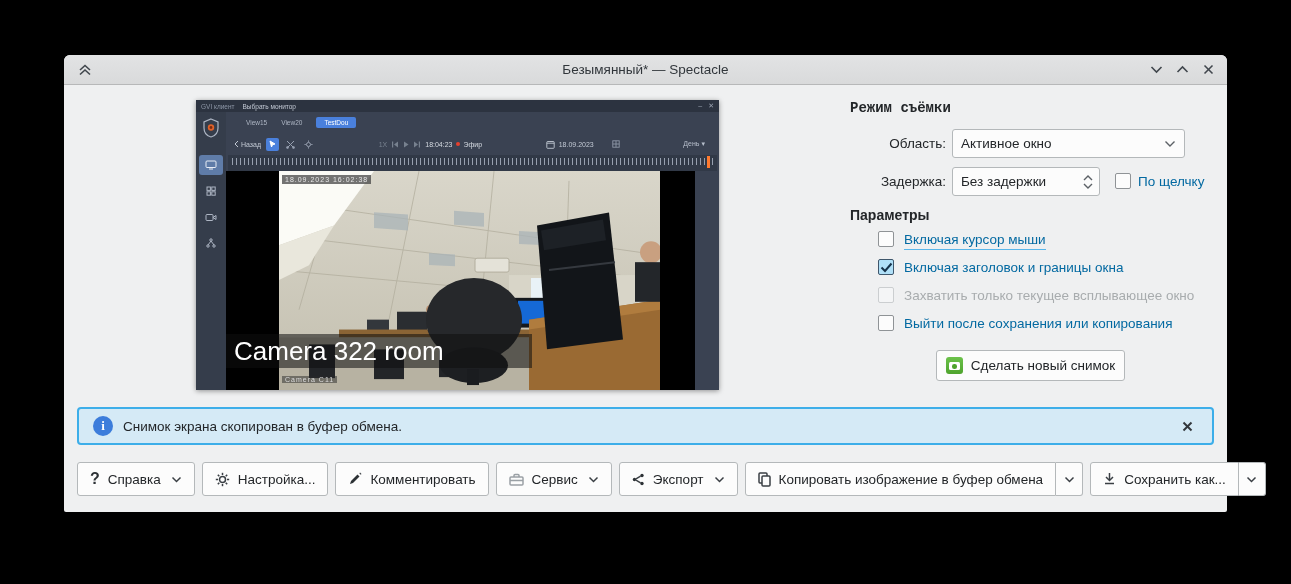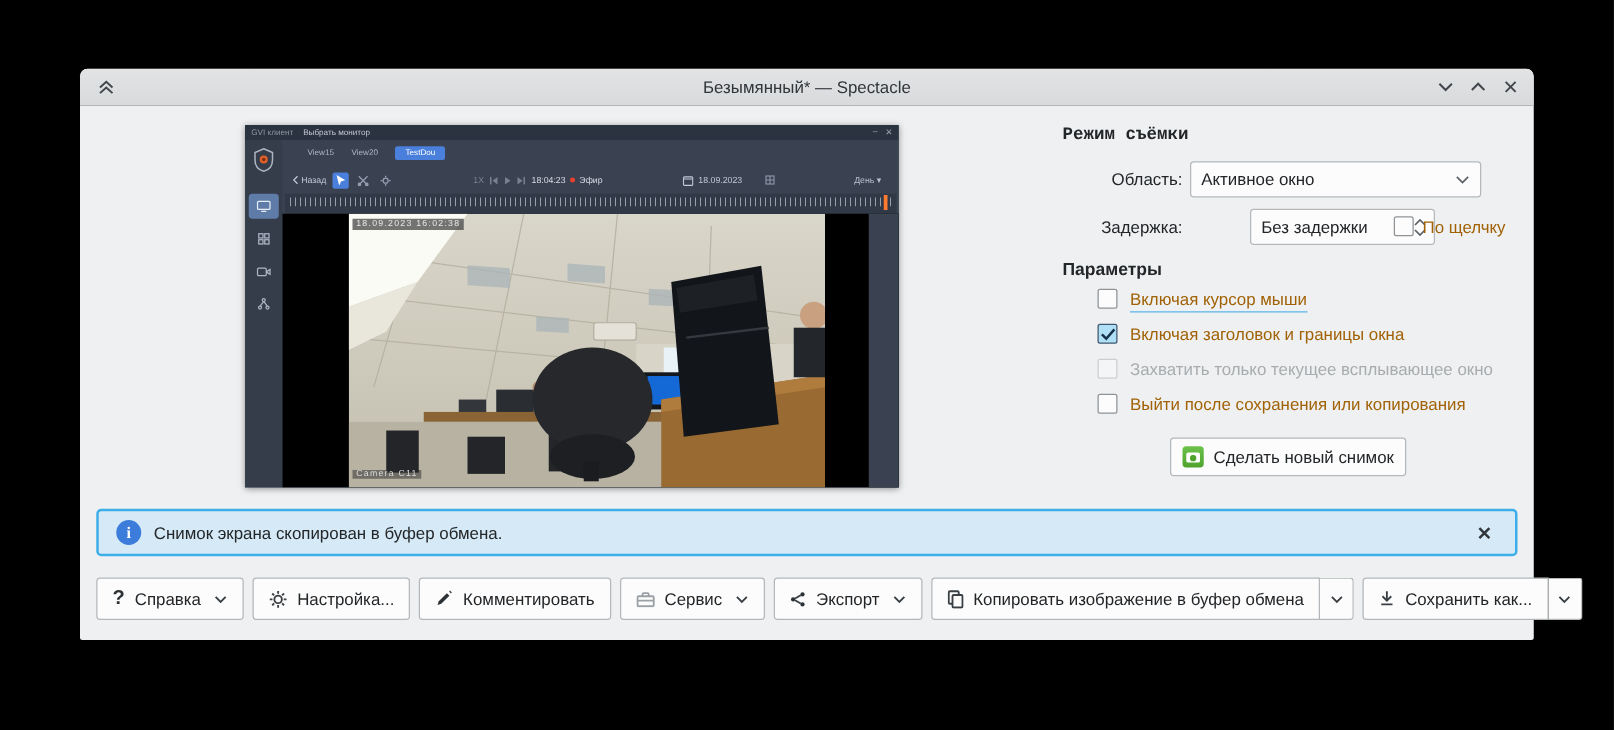--- a/index.html
+++ b/index.html
@@ -72,21 +72,21 @@
   .combobox .chev { margin-left:auto; }
   .spinbox { position:absolute; background:#fcfcfc; border:1px solid #b4b8ba; border-radius:3px;
              display:flex; align-items:center; font-size:13.5px; color:#232629; padding:0 6px 0 8px; }
   .spin-arrows { margin-left:auto; display:flex; flex-direction:column; gap:2px; }
   .chev svg, .spin-arrows svg { stroke:#5c6166; stroke-width:1.4; fill:none; display:block; }
 
   .checkbox { width:16px; height:16px; border:1px solid #8f9396; border-radius:2px; background:#fcfcfc; position:absolute; }
   .checkbox.checked { background:#b0e0f8; border-color:#3e566b; }
   .checkbox.checked svg { stroke:#16324a; stroke-width:2; fill:none; position:absolute; left:1px; top:2px; }
   .checkbox.disabled { border-color:#cbced0; background:#f4f5f6; }
-  .opt-label { position:absolute; font-size:13.5px; color:#a16207; white-space:nowrap; }
+  .opt-label { position:absolute; font-size:13.5px; color:#0369a1; white-space:nowrap; }
   .opt-label.underlined { border-bottom:1px solid #58b6ea; padding-bottom:2px; }
   .opt-label.disabled { color:#a8acae; }
 
   .btn-new { position:absolute; left:872px; top:295px; width:189px; height:31px;
              background:#fcfcfc; border:1px solid #b4b8ba; border-radius:3px;
              display:flex; align-items:center; justify-content:center; gap:8px;
              font-size:13.5px; color:#232629; cursor:default; }
   .spectacle-icon { width:17px; height:17px; border-radius:3px;
                     background:linear-gradient(#6cc24a,#4ea32d); position:relative; }
   .spectacle-icon::before { content:""; position:absolute; left:3px; top:5px; width:11px; height:8px;
@@ -338,40 +338,41 @@
             <line x1="270" y1="100" x2="336" y2="92" stroke="#35393f" stroke-width="2"></line>
 
             <ellipse cx="195" cy="150" rx="48" ry="42" fill="#26282b"></ellipse>
             <ellipse cx="195" cy="196" rx="34" ry="18" fill="#1d1f22"></ellipse>
             <rect x="188" y="200" width="12" height="16" fill="#1a1c1f"></rect>
 
             <circle cx="372" cy="82" r="11" fill="#c9a080"></circle>
             <rect x="356" y="92" width="25" height="40" fill="#23262a"></rect>
           </svg>
           <div class="pv-osd-ts">18.09.2023 16:02:38</div>
+          <div class="pv-camlabel">Camera 322 room</div>
           <div class="pv-camosd">Camera C11</div>
         </div>
       </div>
     </div>
   </div>
 
   <div class="sec-title" style="left:786px; top:45px;font-family:Liberation Mono, monospace;">Режим съёмки</div>
 
   <div class="field-label" style="left:700px; top:81px;">Область:</div>
   <div class="combobox" style="left:888px; top:74px; width:233px; height:29px;">
     <span>Активное окно</span>
     <span class="chev">
         <svg width="12" height="8" viewBox="0 0 12 8">
           <polyline points="1.5,1.5 6,6 10.5,1.5"></polyline>
         </svg>
       </span>
   </div>
 
   <div class="field-label" style="left:700px; top:119px;">Задержка:</div>
-  <div class="spinbox" style="left:888px; top:112px; width:148px; height:29px;margin-left:48px;">
+  <div class="spinbox" style="left:888px; top:112px; width:148px; height:29px;">
     <span>Без задержки</span>
     <span class="spin-arrows">
       <svg width="10" height="6" viewBox="0 0 10 6">
           <polyline points="1,5 5,1 9,5"></polyline>
         </svg>
       <svg width="10" height="6" viewBox="0 0 10 6">
           <polyline points="1,1 5,5 9,1"></polyline>
         </svg>
     </span>
   </div>

